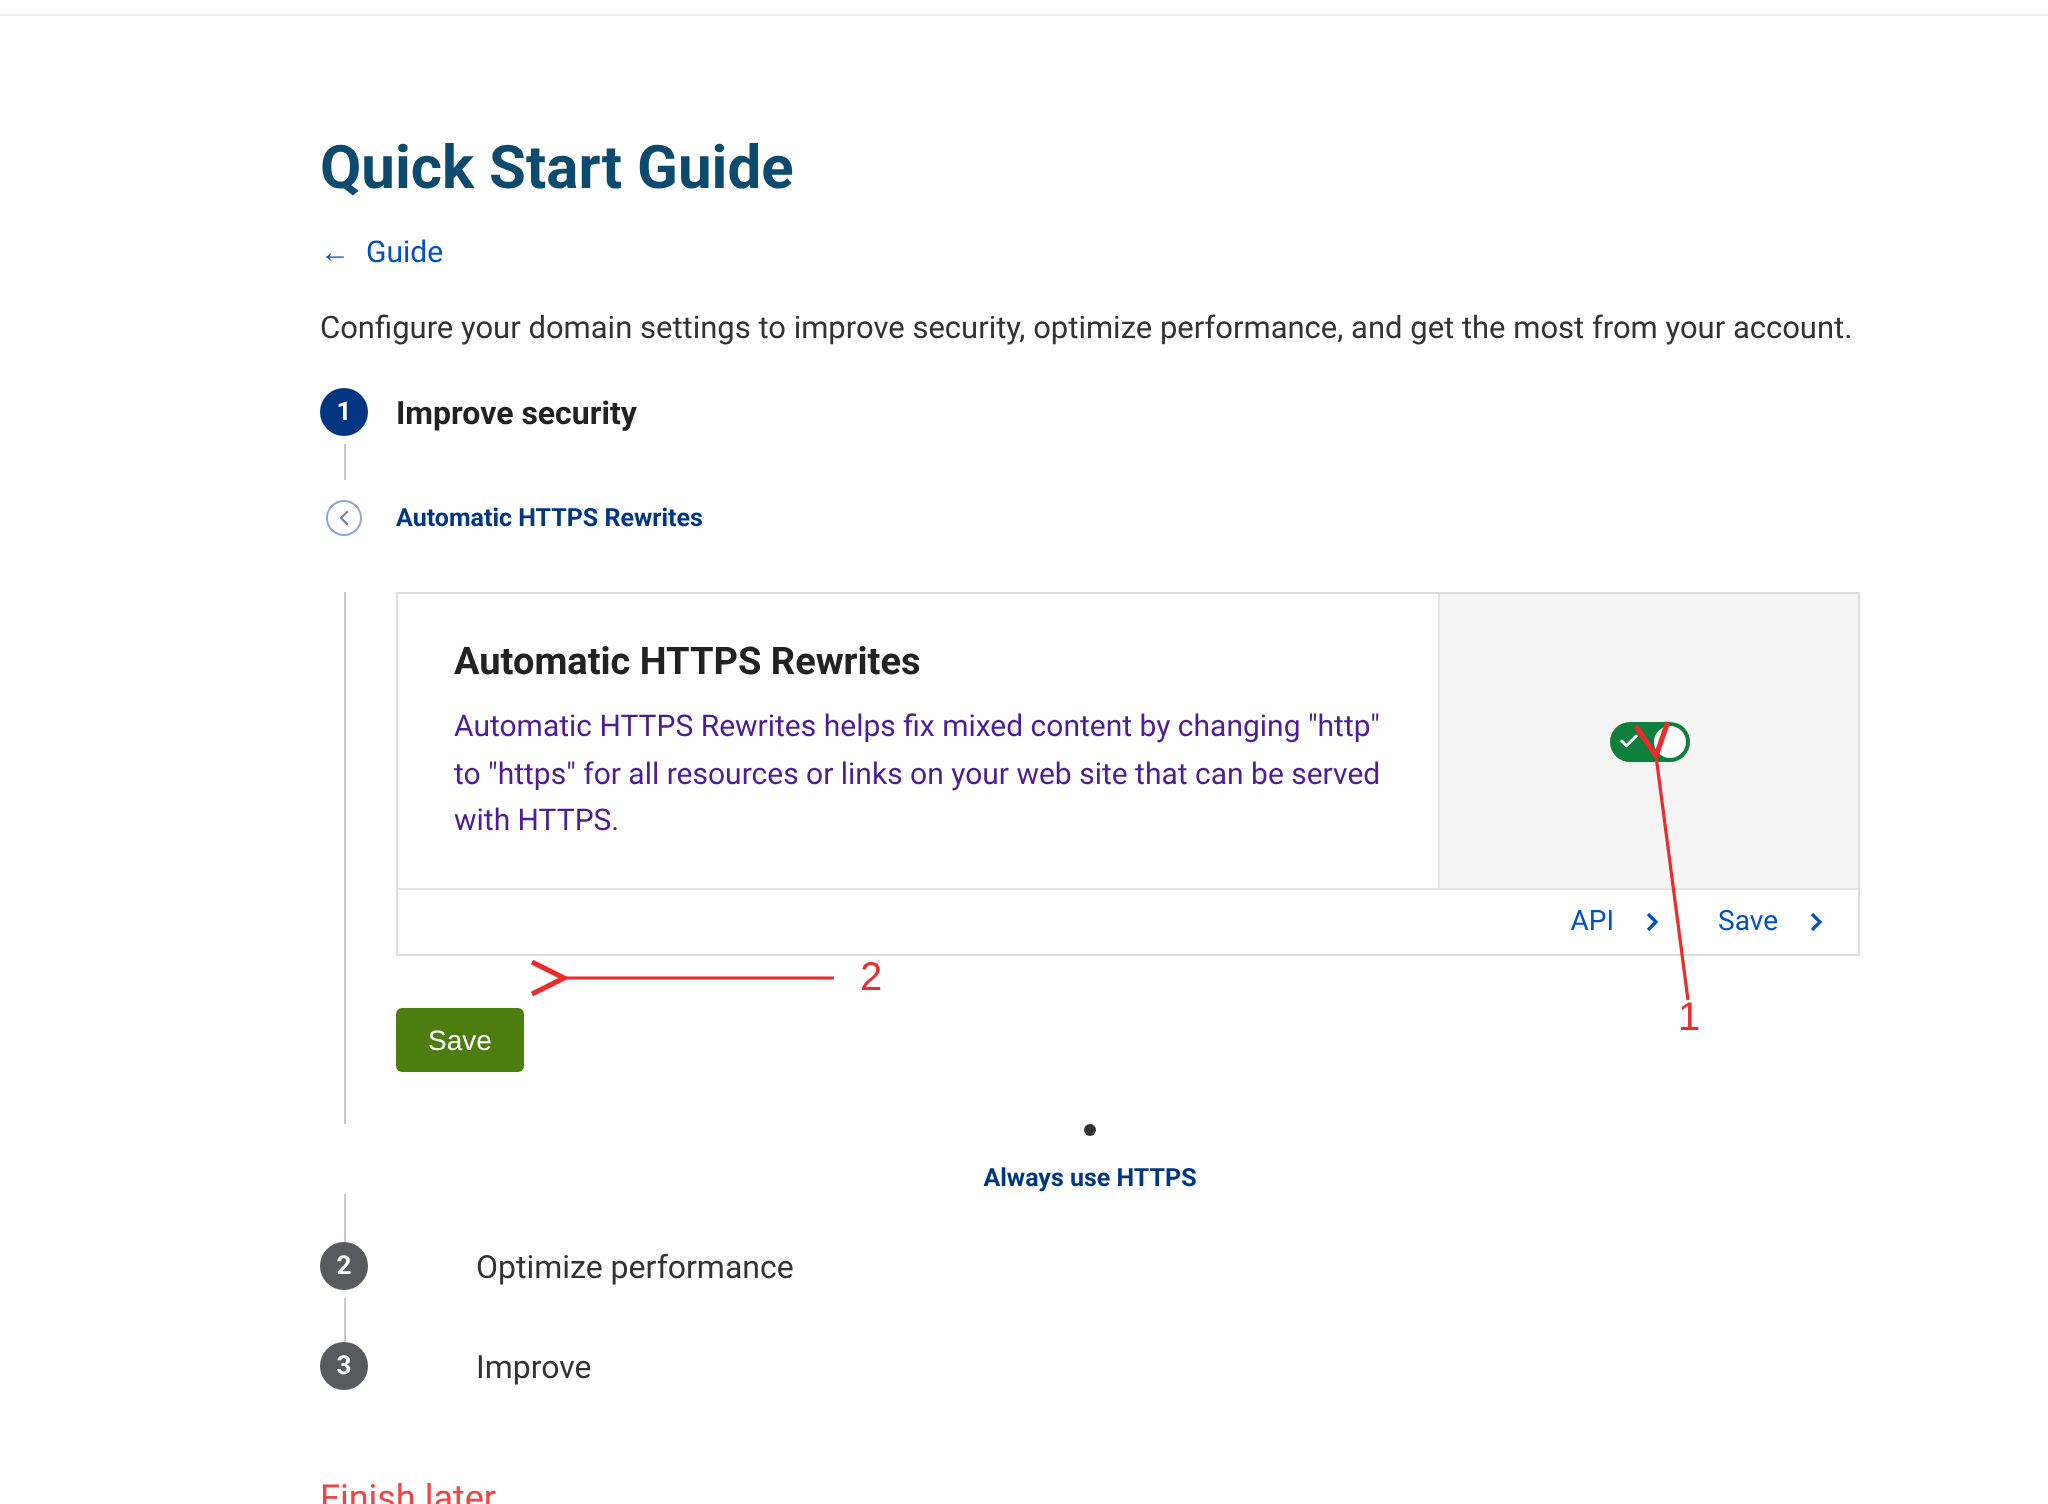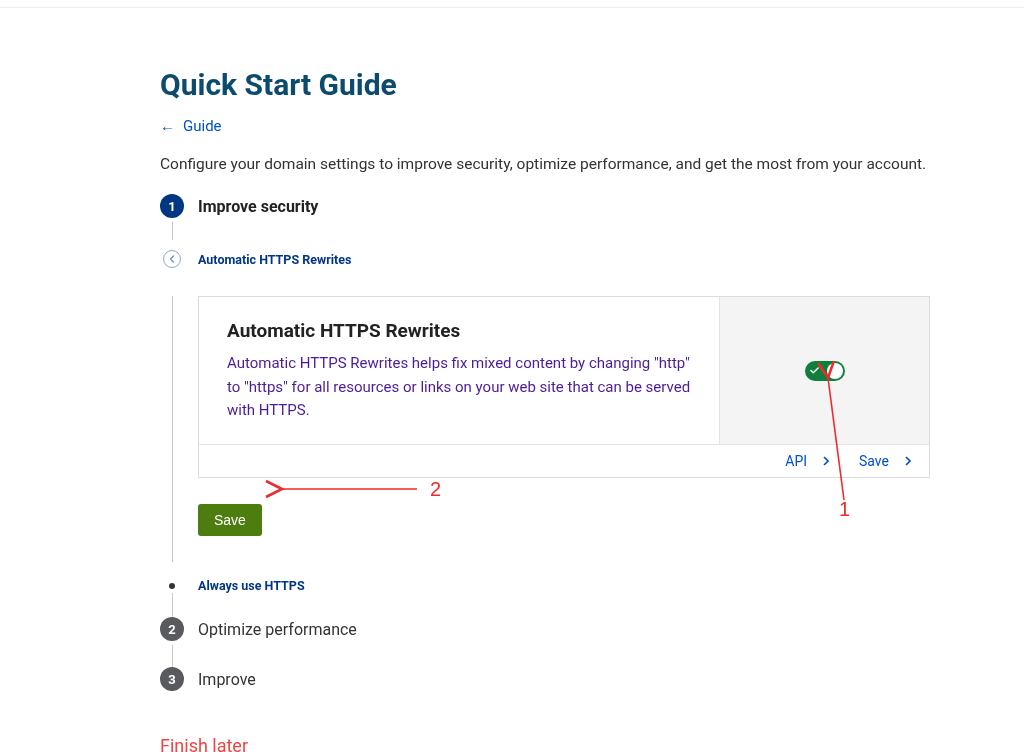--- a/index.html
+++ b/index.html
@@ -59,21 +59,21 @@
     width: 24px; height: 24px;
     border-radius: 50%;
     background: #585a5e;
     color: #fff;
     font-size: 13px;
     font-weight: 700;
     display: flex; align-items: center; justify-content: center;
   }
   .step-badge.active { background: #003682; }
   .step-title { font-size: 16px; font-weight: 700; color: #222; }
-  .step-title.muted { font-weight: 400; color: #333; }
+  .step-title.muted { font-weight: 400; color: #333; margin-left: 40px; }
 
   
   .rail-col {
     width: 24px;
     display: flex;
     flex-direction: column;
     align-items: center;
     flex: none;
   }
   .vline {
@@ -273,21 +273,21 @@
         <button class="save-btn">Save</button>
       </div>
     </div>
 
     <div style="display:flex;">
       <div class="rail-col">
           <div class="vline" style="height:26px;"></div>
         </div>
     </div>
 
-    <div class="substep-row" style="margin-top:16px;">
+    <div class="substep-row" style="margin-top:0;flex-direction:column;">
       <div class="rail-col">
           <div class="dot"></div>
         </div>
       <div class="sublabel">Always use HTTPS</div>
     </div>
 
     <div style="display:flex;">
       <div class="rail-col">
           <div class="vline" style="height:24px;"></div>
         </div>

